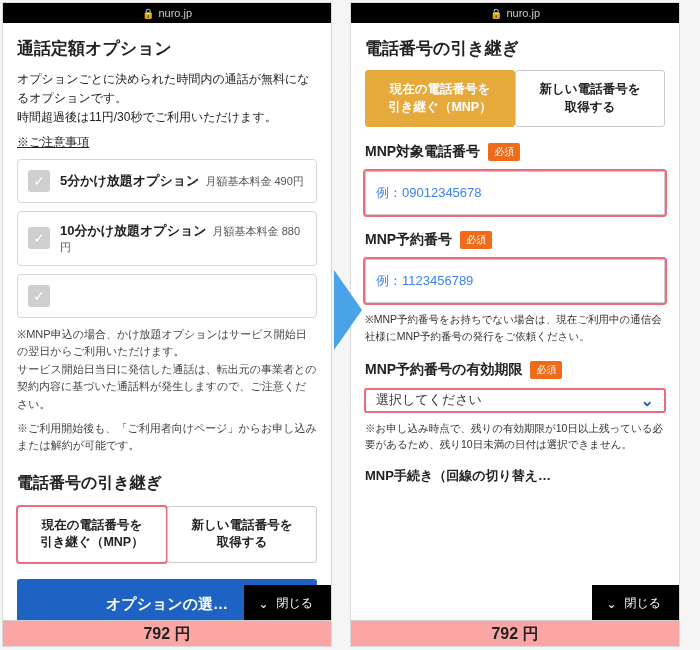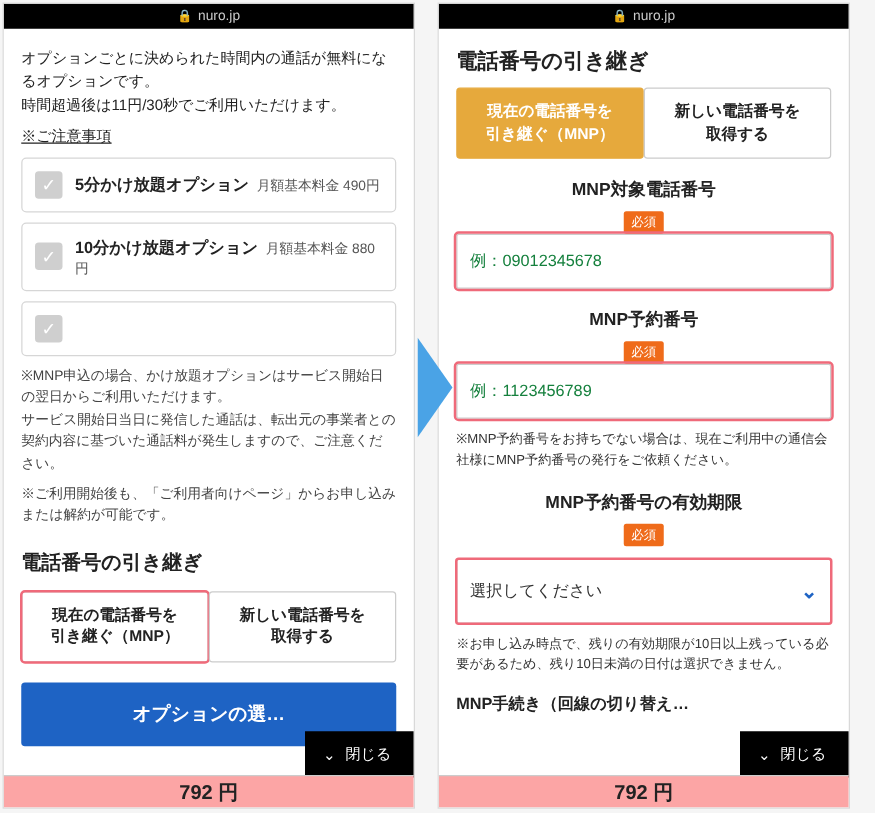--- a/index.html
+++ b/index.html
@@ -20,42 +20,43 @@
   .fine p { margin-bottom: 6px; }
   .section-title { font-size: 16px; font-weight: 700; margin-top: 18px; margin-bottom: 12px; }
   .tab-row { display: flex; }
   .tab { flex: 1; border: 1px solid #ccc; border-radius: 3px; padding: 10px 4px; text-align: center; font-size: 12.5px; font-weight: 700; line-height: 1.4; background: #fff; }
   .tab.active { background: #e6a93c; color: #fff; border-color: #e6a93c; }
   .hl-red { outline: 2px solid #ef6a7a; outline-offset: -1px; }
   .primary-btn { background: #1e63c4; color: #fff; width: 100%; text-align: center; padding: 16px 0; font-size: 15px; font-weight: 700; border-radius: 3px; margin-top: 16px; }
   .close-bar { position: absolute; right: 0; bottom: 24px; background: #000; color: #fff; font-size: 12px; padding: 10px 18px 10px 14px; display: flex; align-items: center; gap: 8px; }
   .price-bar { position: absolute; left: 0; right: 0; bottom: 0; background: #fca5a5; border-top: 1px solid #ccc; text-align: center; padding: 3px 0 0 0; font-size: 16px; font-weight: 700; height: 26px; }
   
-  .field-label { font-size: 14px; font-weight: 700; margin-top: 16px; display: flex; align-items: center; gap: 8px; flex-direction: column; }
+  .field-label { font-size: 14px; font-weight: 700; margin-top: 16px; display: flex; align-items: center; gap: 8px; }
   .req { background: #ef6b1a; color: #fff; font-size: 10px; padding: 2px 6px; border-radius: 2px; font-weight: 400; }
-  .input { width: 100%; border: 1px solid #ccc; padding: 12px 10px; font-size: 13px; color: #15803d; border-radius: 2px; }
+  .input { width: 100%; border: 1px solid #ccc; padding: 12px 10px; font-size: 13px; color: #3b82f6; margin-top: 10px; border-radius: 2px; }
   .input.hl { outline: 2px solid #ef6a7a; outline-offset: 0; }
   .helper { font-size: 10.5px; color: #333; line-height: 1.6; margin-top: 8px; }
-  .select { width: 100%; border: 1px solid #ccc; padding: 15px 10px; font-size: 13px; color: #333; margin-top: 10px; border-radius: 2px; display: flex; justify-content: space-between; align-items: center; }
+  .select { width: 100%; border: 1px solid #ccc; padding: 1px 10px; font-size: 13px; color: #333; margin-top: 10px; border-radius: 2px; display: flex; justify-content: space-between; align-items: center; }
   .select .chev { color: #1e63c4; font-weight: 700; font-size: 16px; }
   .arrow { position: absolute; left: 334px; top: 270px; width: 30px; height: 80px; }
   .arrow svg { width: 100%; height: 100%; }
   .cutoff { font-size: 13px; font-weight: 700; margin-top: 14px; }
 </style>
 </head>
 <body>
 
 <div class="phones">
 
   <div class="phone">
     <div class="urlbar">
       <span class="lock">🔒</span>
       <span>nuro.jp</span>
     </div>
     <div class="content">
+      <h2>通話定額オプション</h2>
       <p class="desc" style="white-space:pre-line">オプションごとに決められた時間内の通話が無料になるオプションです。
 時間超過後は11円/30秒でご利用いただけます。</p>
       <a class="note-link">※ご注意事項</a>
 
       <div class="opt">
         <span class="chk">✓</span>
         <span><span class="opt-title">5分かけ放題オプション</span><span class="opt-price">月額基本料金 490円</span></span>
       </div>
       <div class="opt">
         <span class="chk">✓</span>

